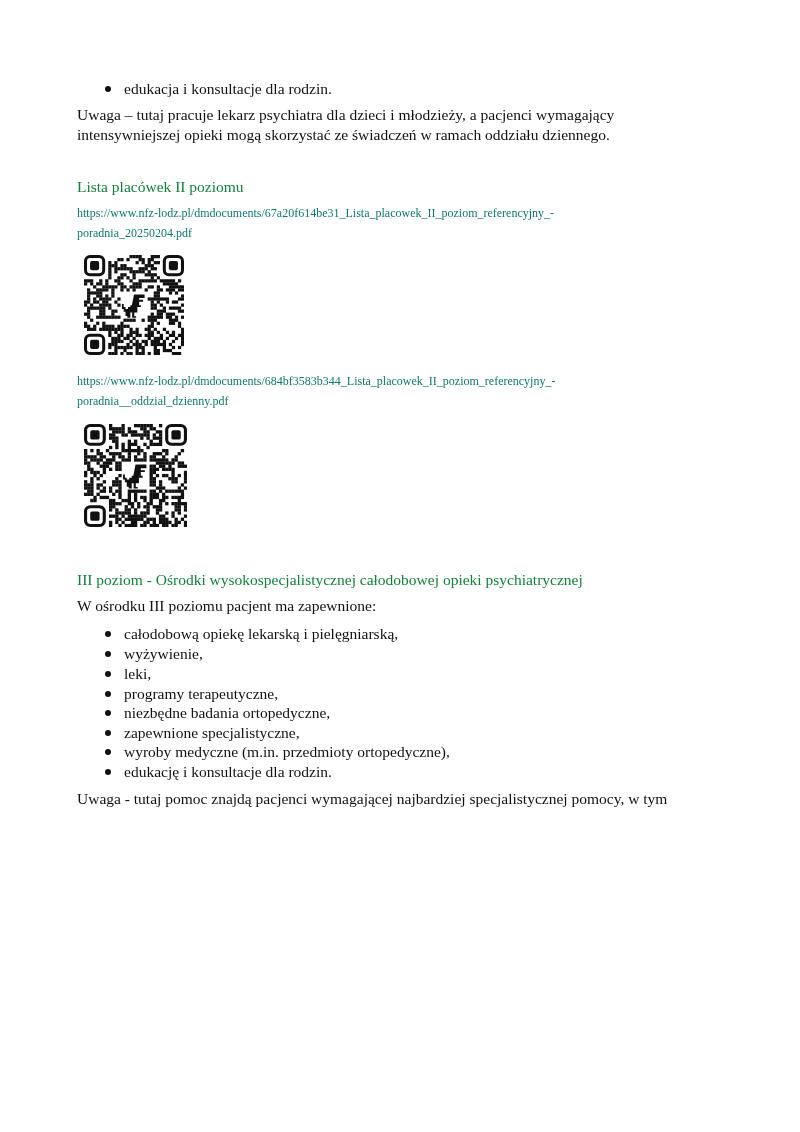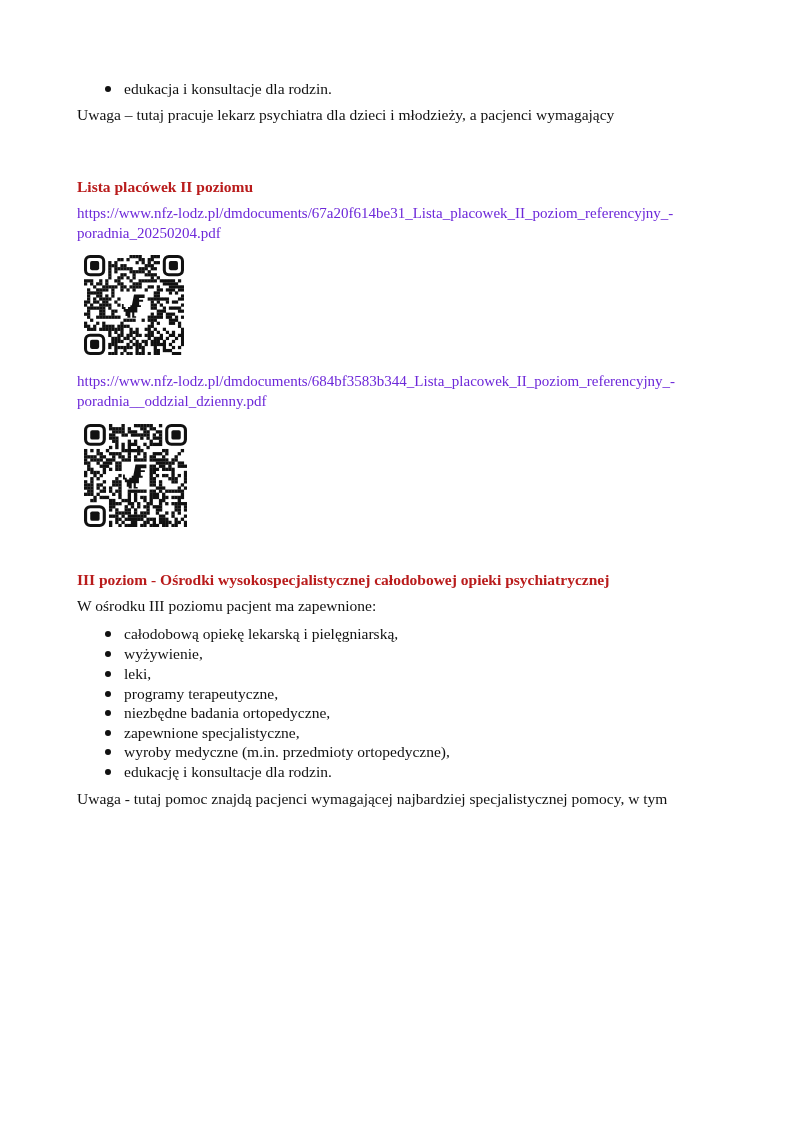--- a/index.html
+++ b/index.html
@@ -3,40 +3,41 @@
 <meta charset="utf-8">
 <style>
   html, body { margin: 0; padding: 0; background: #ffffff; }
   body { width: 800px; height: 1132px; position: relative; overflow: hidden;
          font-family: "Liberation Serif", serif; color: #111; font-size: 15.5px; }
   .page { position: absolute; left: 0; top: 0; width: 776px; height: 1132px; }
   .abs { position: absolute; white-space: nowrap; }
   .bullet-row { position: absolute; left: 105px; height: 20px; line-height: 20px; }
   .bullet { position: absolute; left: 0; top: 7px; width: 6px; height: 6px; border-radius: 50%; background: #111; }
   .bullet-text { position: absolute; left: 19px; top: 0; white-space: nowrap; }
-  .heading { color: #b91c1c; font-weight: bold; font-size: 15.5px; }
-  .link { color: #6d28d9; font-size: 15px; line-height: 20px; }
+  .heading { color: #15803d; font-weight: normal; font-size: 15.5px; }
+  .link { color: #0f766e; font-size: 12px; line-height: 20px; }
   .bold { font-weight: normal; }
   .para { line-height: 20px; }
   .qr { position: absolute; background-color: #fff; }
   .qr svg { display: block; }
 </style>
 </head>
 <body>
 
 <div class="page">
 
   <div class="bullet-row" style="top:79px;">
     <span class="bullet"></span>
     <span class="bullet-text">edukacja i konsultacje dla rodzin.</span>
   </div>
 
   <div class="abs para" style="left:77px; top:105px;">
     <span class="bold">Uwaga</span><span> – tutaj pracuje lekarz psychiatra dla dzieci i młodzieży, a pacjenci wymagający</span>
   </div>
+  <div class="abs para" style="left:77px; top:125px;">intensywniejszej opieki mogą skorzystać ze świadczeń w ramach oddziału dziennego.</div>
 
   <div class="abs heading" style="left:77px; top:178px;">Lista placówek II poziomu</div>
 
   <a class="abs link" style="left:77px; top:203px; text-decoration:none;">
     <span>https://www.nfz-lodz.pl/dmdocuments/67a20f614be31_Lista_placowek_II_poziom_referencyjny_-</span>
   </a>
   <a class="abs link" style="left:77px; top:223px; text-decoration:none;">
     <span>poradnia_20250204.pdf</span>
   </a>
 

